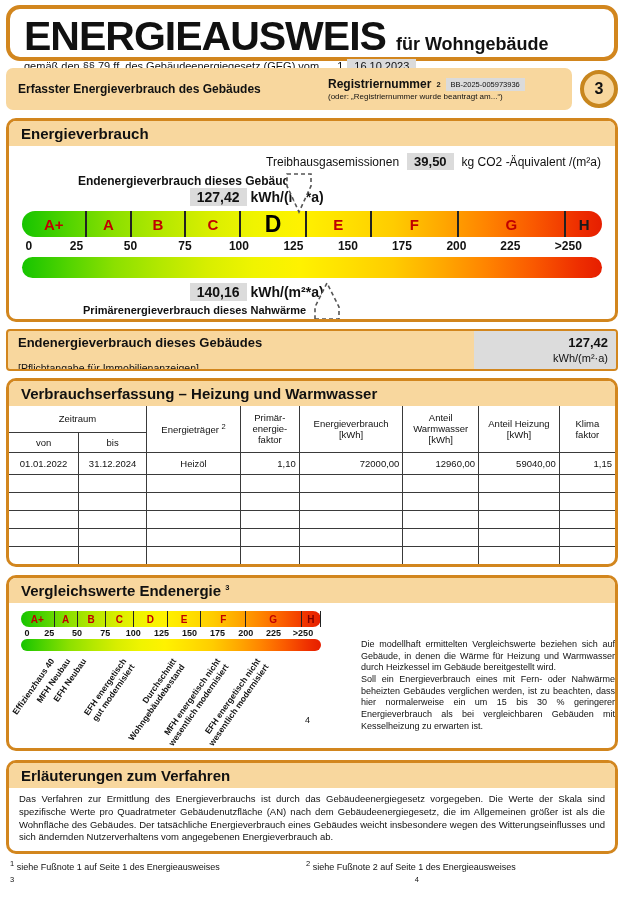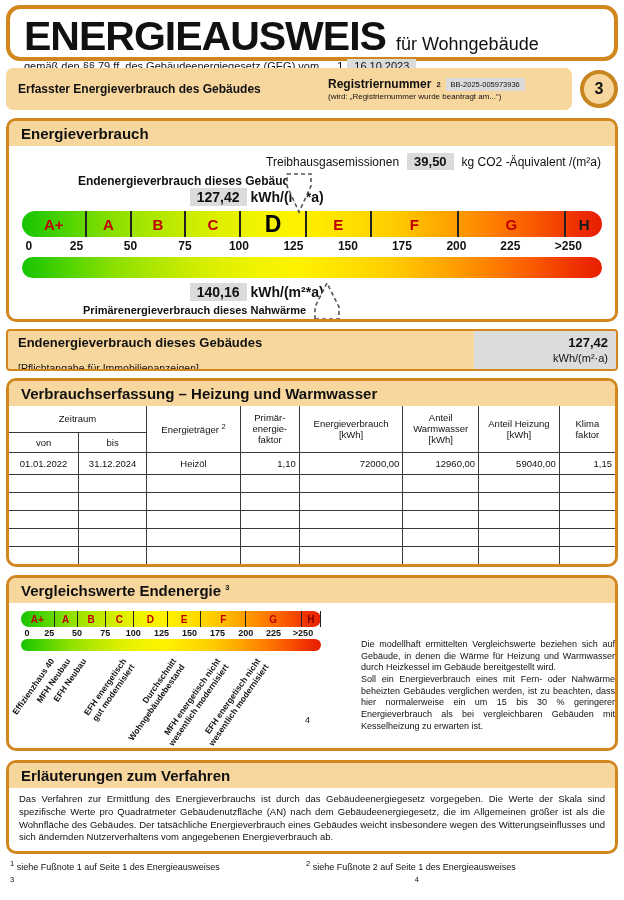--- a/index.html
+++ b/index.html
@@ -3,21 +3,21 @@
 <meta charset="utf-8">
 <style>
   * { margin:0; padding:0; box-sizing:border-box; }
   html,body { width:624px; background:#fff; font-family:"Liberation Sans", sans-serif; color:#111; }
   .page { width:624px; height:900px; padding:5px 6px; position:relative; }
 
   
   .title-box { border:4px solid #d2861e; border-radius:14px; padding:6px 14px 8px; height:56px; }
   .title-line { display:flex; align-items:baseline; }
   .main-title { font-size:41px; font-weight:bold; letter-spacing:-1px; line-height:1.05; }
-  .title-suffix { font-size:18px; font-weight:normal; margin-left:10px;text-align:center; }
+  .title-suffix { font-size:18px; font-weight:bold; margin-left:10px;text-align:center; }
   .subtitle-line { font-size:11px; margin-top:1px; display:flex; align-items:center; gap:4px; }
   sup { font-size:7.5px; vertical-align:super; }
   .graybox { background:#dbdbdb; padding:1px 7px; }
   .date-box { font-size:11px; margin-left:14px; }
 
   
   .banner-row { display:flex; align-items:center; margin-top:7px; height:42px; }
   .banner { flex:1; background:#f8d79e; border-radius:7px; display:flex; align-items:center; padding:5px 12px; height:42px; }
   .banner-title { font-size:12px; font-weight:bold; flex:1; }
   .regnr-block { width:232px; }
@@ -118,21 +118,21 @@
 
   <div class="banner-row">
     <div class="banner">
       <span class="banner-title">Erfasster Energieverbrauch des Gebäudes</span>
       <div class="regnr-block">
         <div class="regnr-line1">
           <span>Registriernummer</span>
             <sup>2</sup>
           <span class="graybox regnr-value">BB-2025-005973936</span>
         </div>
-        <div class="regnr-line2">(wird: „Registriernummer wurde beantragt am...“)</div>
+        <div class="regnr-line2">(oder: „Registriernummer wurde beantragt am...“)</div>
       </div>
     </div>
     <div class="page-circle">3</div>
   </div>
 
   <div class="sbox ev-box">
     <div class="sbox-header">Energieverbrauch</div>
     <div class="ghg-line">
       <span>Treibhausgasemissionen</span>
       <span class="graybox ghg-value">39,50</span>

